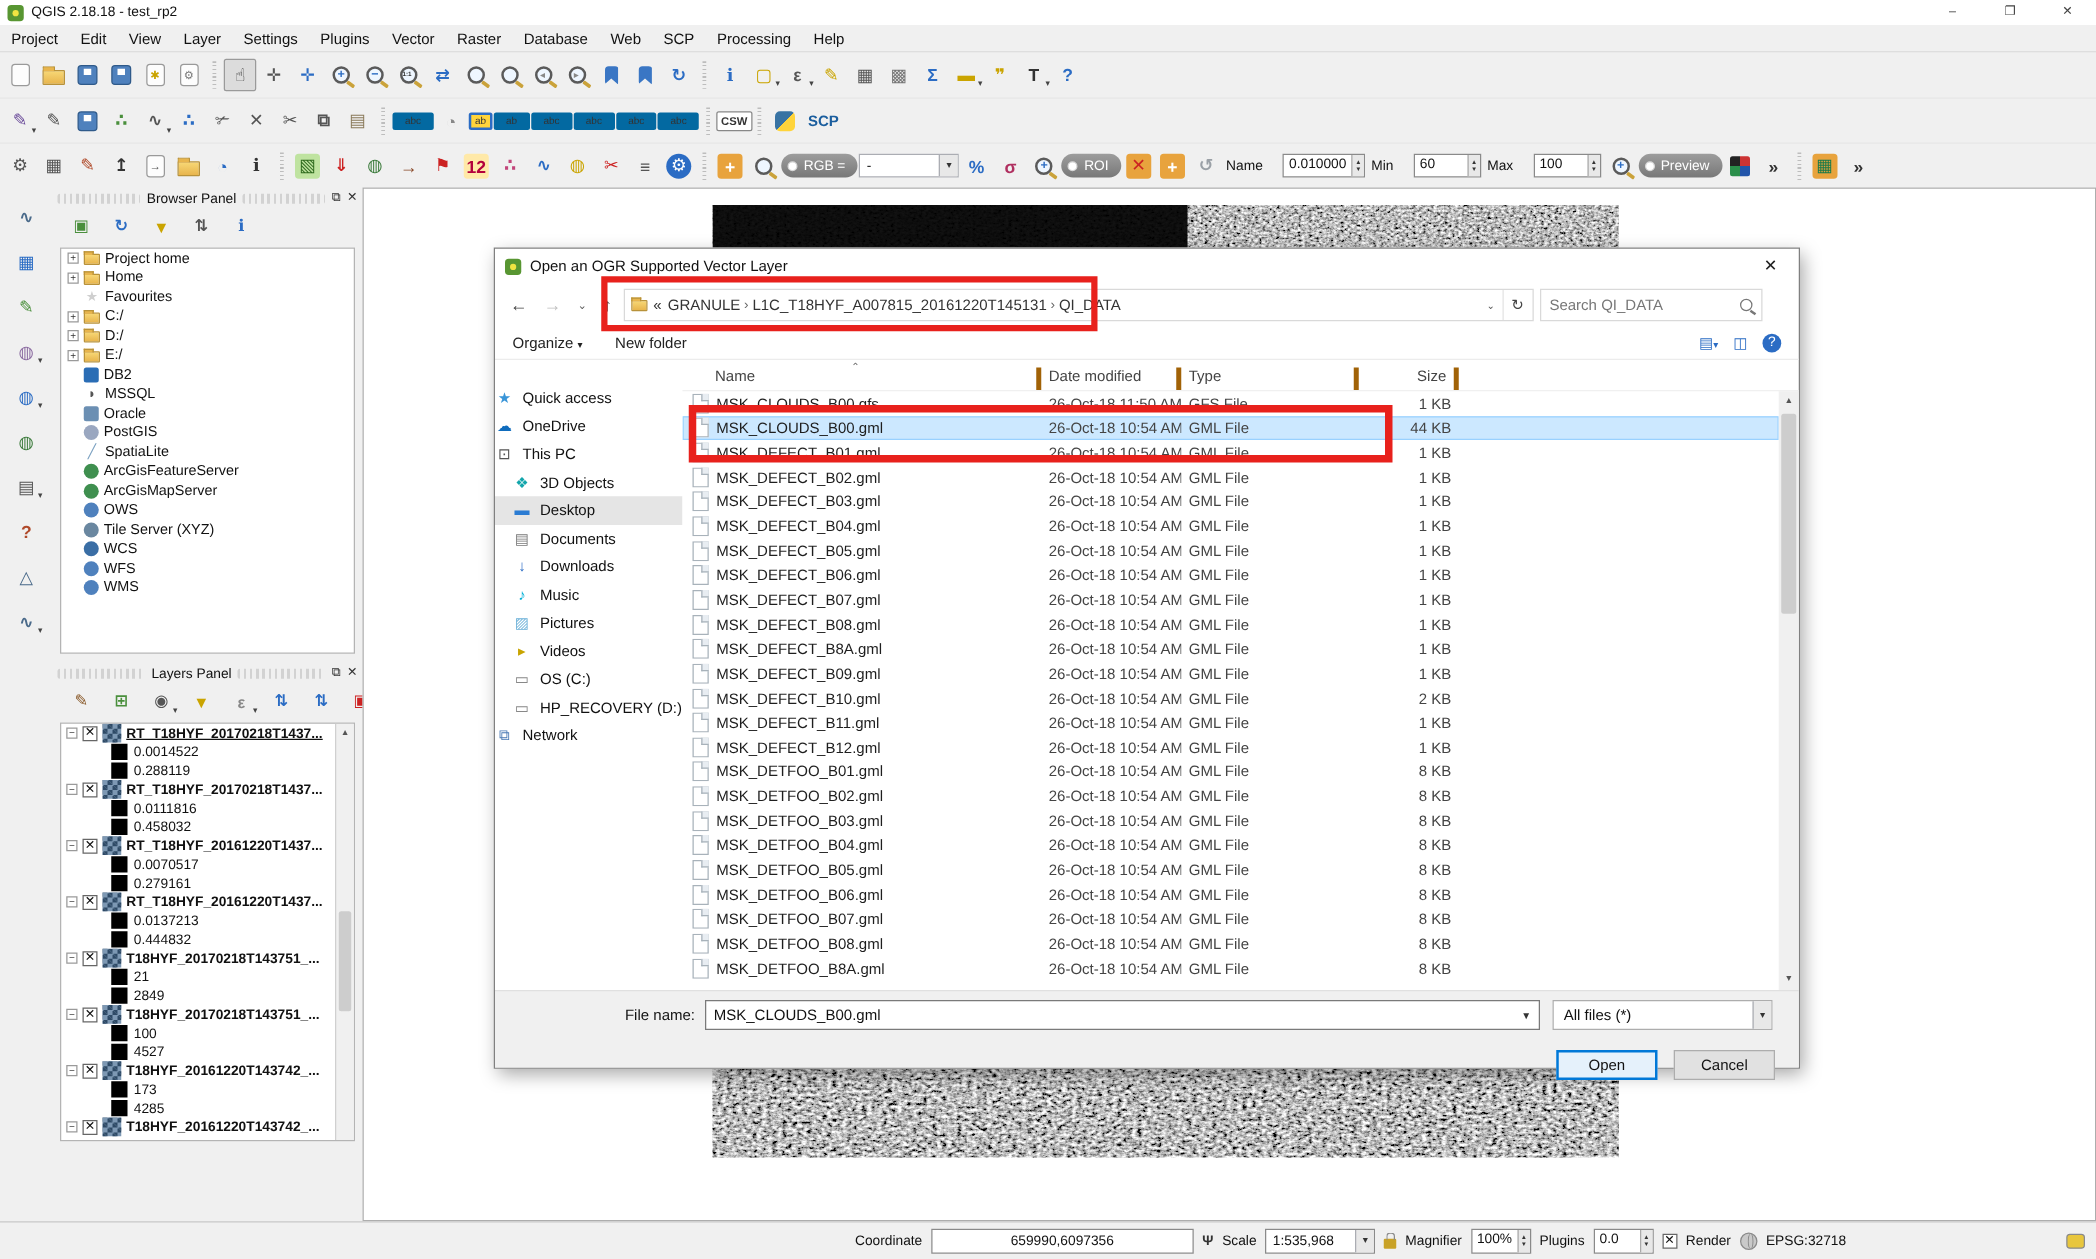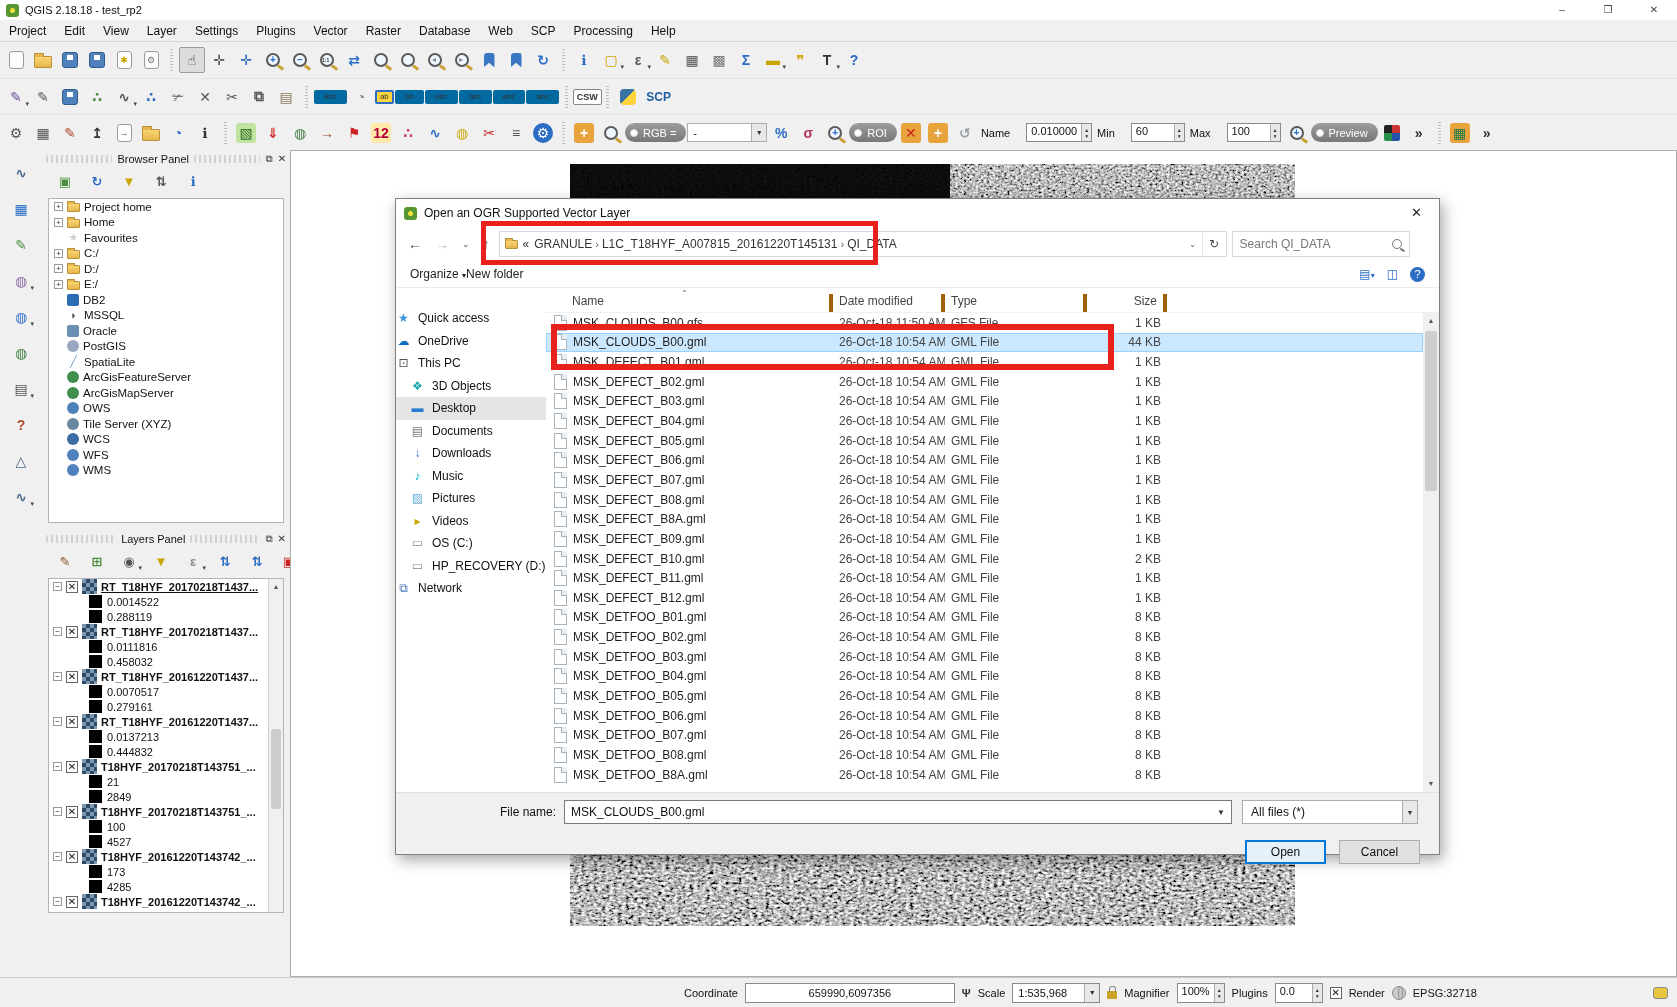--- a/index.html
+++ b/index.html
@@ -140,21 +140,21 @@
   .crumb-sep { color:#666; font-size:11px; padding:0 3px; }
   .addr-right { position:absolute; right:0; top:0; height:100%; display:flex; align-items:center; }
   .addr-dd { width:18px; text-align:center; font-size:8px; color:#555; }
   .addr-refresh { width:24px; height:100%; border-left:1px solid #e4e4e4; text-align:center;
     line-height:24px; font-size:12px; color:#444; }
   .searchbox { width:178px; height:26px; border:1px solid #d9d9d9; display:flex; align-items:center;
     justify-content:space-between; padding:0 7px; color:#777; }
   .smag { width:10px; height:10px; border:1.5px solid #777; border-radius:50%; position:relative; flex:none; }
   .smag::after { content:""; position:absolute; width:5px; height:1.5px; background:#777;
     bottom:-2px; right:-4px; transform:rotate(35deg); }
-  .dlg-toolbar { height:27px; display:flex; align-items:center; padding:0 14px;
+  .dlg-toolbar { height:27px; display:flex; align-items:center; gap:26px; padding:0 14px;
     border-bottom:1px solid #ececec; color:#222; }
   .dlg-tb-right { margin-left:auto; display:flex; gap:12px; color:#2b6cc4; font-size:12px; }
   .dlg-body { position:absolute; top:90px; bottom:62px; left:0; right:0; display:flex; }
   .dlg-side { width:150px; padding-top:18px; font-size:12px; overflow:hidden; }
   .side-item { height:22.5px; display:flex; align-items:center; gap:7px; padding-left:14px; white-space:nowrap; }
   .side-item.selected { background:#e5e5e5; }
   .side-ic { width:15px; text-align:center; font-size:12px; flex:none; }
   .flist { flex:1; position:relative; }
   .fhead { height:24px; display:flex; align-items:flex-end; font-size:12px; color:#444;
     border-bottom:1px solid #f0f0f0; position:relative; }

